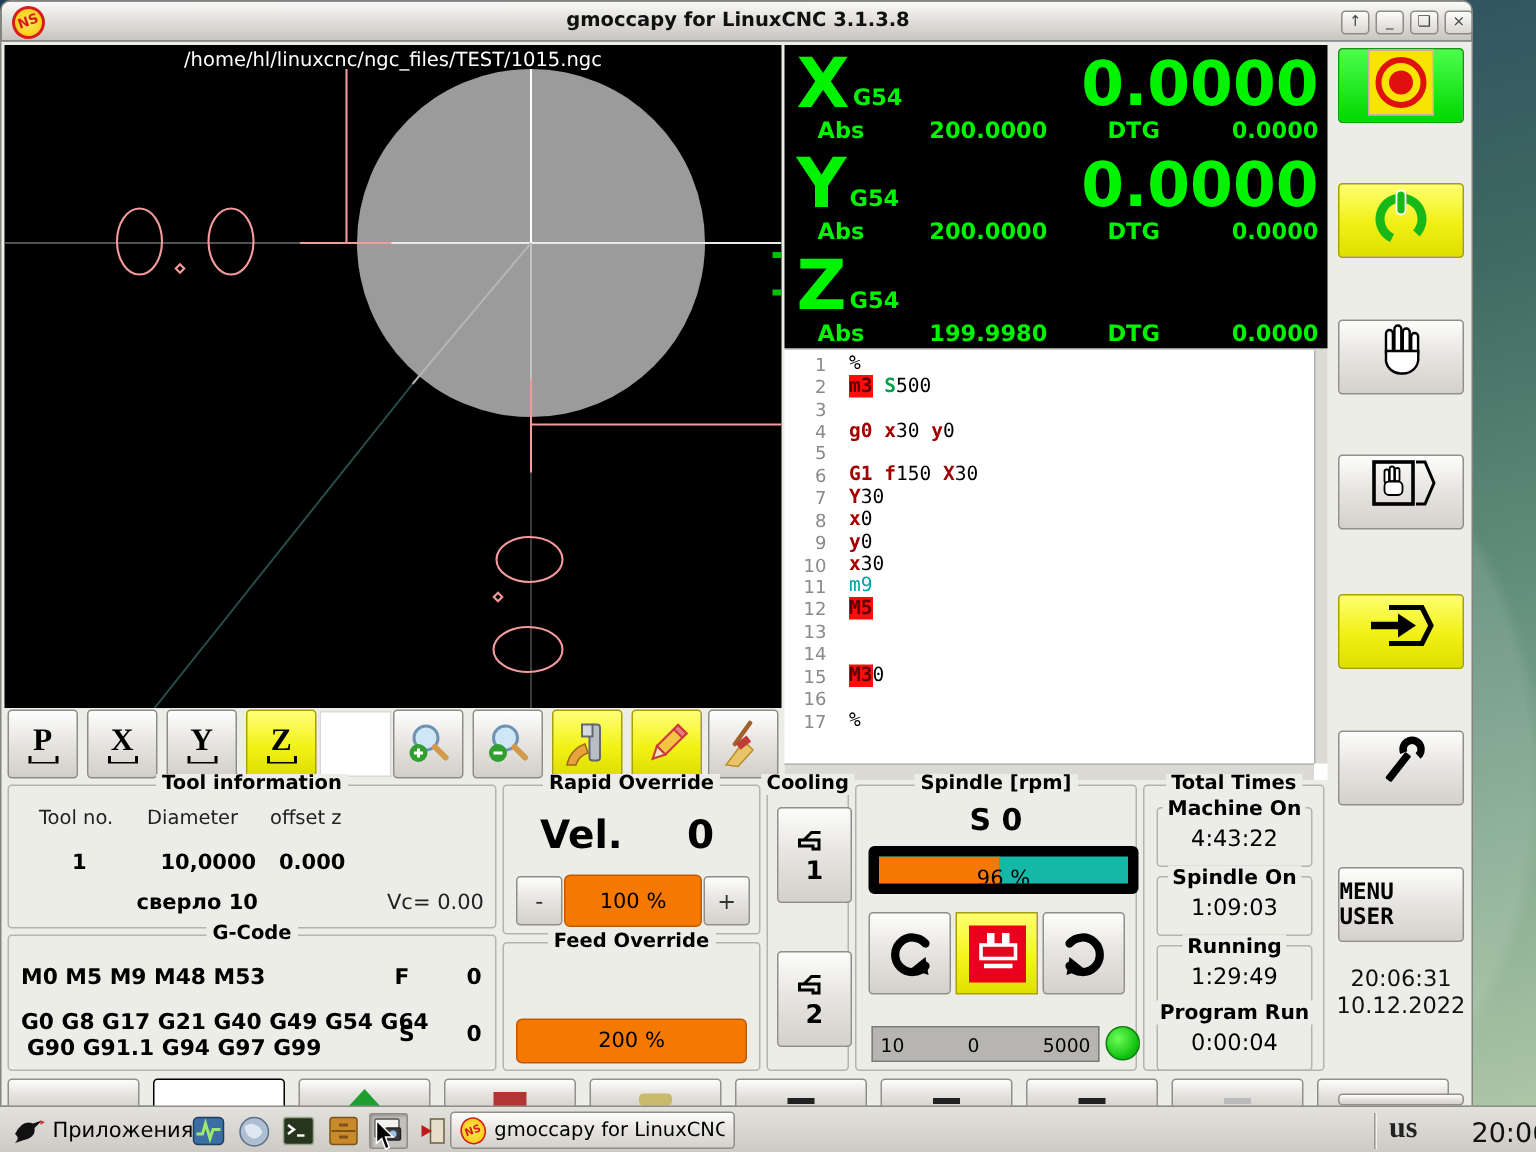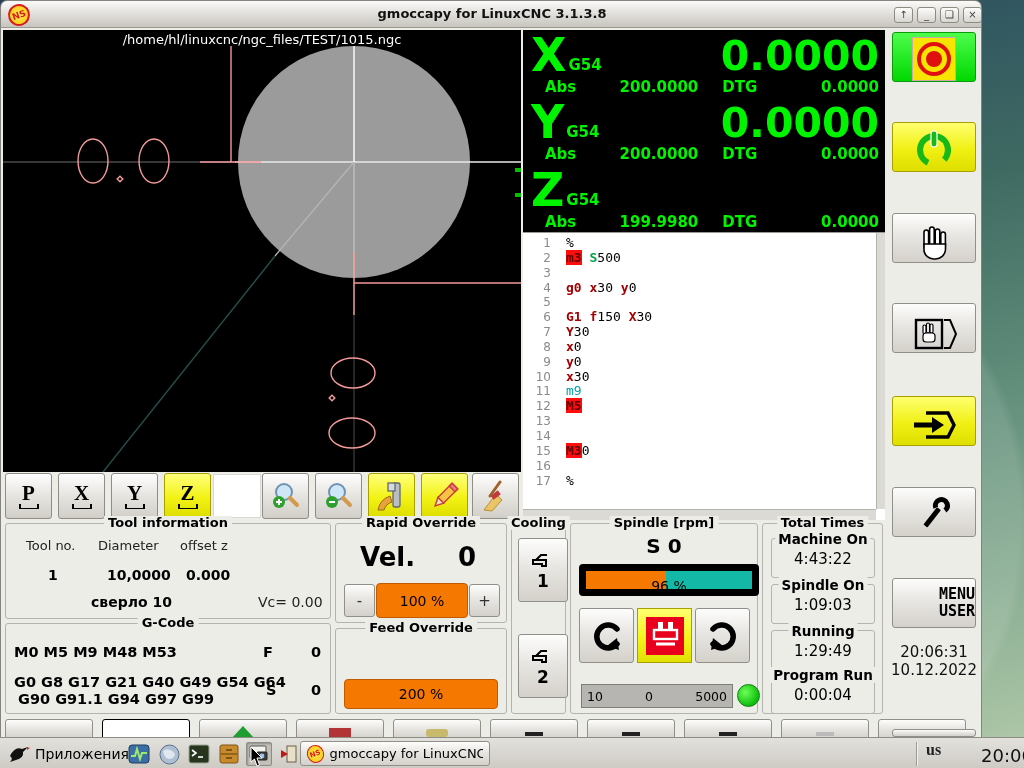--- a/index.html
+++ b/index.html
@@ -35,21 +35,21 @@
   #tb-blank{left:212px;top:446px;width:48px;height:44px;background:#fff;border:1px solid #d8d8d4}
 
   
   #dro{left:522px;top:2px;width:362px;height:202px;background:#000;display:flex;flex-direction:column}
   .axisblock{flex:1;display:flex;flex-direction:column;justify-content:center;color:#00f400;padding:0 6px 0 8px}
   .axmain{display:flex;align-items:flex-end;height:44px}
   .axletter{font-size:46px;font-weight:bold;line-height:40px}
   .axsys{font-size:15px;font-weight:bold;margin:0 0 1px 2px}
   .axval{flex:1;text-align:right;font-size:41px;font-weight:bold;line-height:38px}
   .axsub{display:flex;font-size:15px;font-weight:bold;margin-top:3px}
-  .abs-l{margin-left:14px}.abs-v{flex:0 0 122px;text-align:right}.dtg-l{margin-left:24px}.dtg-v{flex:1;text-align:right}
+  .abs-l{margin-left:14px}.abs-v{flex:0 0 122px;text-align:right}.dtg-l{margin-left:40px}.dtg-v{flex:1;text-align:right}
 
   
   #gcodeview{left:522px;top:204px;width:362px;height:288px;background:#fff;border-top:1px solid #9a9892}
   #gcode-lines{position:absolute;left:0;top:3px;width:350px}
   .gline{display:flex;height:14.85px;font-size:13px;line-height:14.5px}
   .gnum{width:28px;text-align:right;color:#8a8a8a;font-size:12px;flex:none}
   .gtxt{margin-left:15px;font-family:"DejaVu Sans Mono",monospace;white-space:pre}
   .seg-t{color:#000}.seg-r{color:#a40000;font-weight:bold}
   .seg-hl{color:#5c0000;font-weight:bold;background:#ff0d0d}
   .seg-g{color:#00a04a;font-weight:bold}.seg-c{color:#00a3a3}
@@ -78,33 +78,33 @@
   
   .spbtn{position:absolute;top:84px;width:55px;height:55px;display:flex;align-items:center;justify-content:center}
   #sp-slider{background:#b7b5b1;border:1px solid #7e7c78;display:flex;align-items:center;font-size:12.5px;color:#000}
   #sp-led{border-radius:50%;background:radial-gradient(circle at 35% 35%,#6dff56,#0ebe0e 70%);border:1px solid #0a7d0a}
   
   .ttframe{position:absolute;left:8px;width:104px;height:40px;border:1px solid #b5b3af;border-radius:3px}
   .ttlabel{position:absolute;top:-8px;left:50%;transform:translateX(-50%);background:#ededE8;padding:0 3px;font-size:13.5px;font-weight:bold;white-space:nowrap}
   .ttval{position:absolute;left:0;top:11px;width:100%;text-align:center;font-size:15px;color:#000}
 
   
-  .rbtn{left:892px;width:84px;height:50px;display:flex;align-items:flex-end;justify-content:center}
+  .rbtn{left:892px;width:84px;height:50px;display:flex;align-items:flex-start;justify-content:center}
   .rbtn.green{background:linear-gradient(#4dfd4d,#00d800);border-color:#0a9a0a}
   .rbtn.yellow{background:linear-gradient(#ffff70,#f0f014 55%,#dede00);border-color:#a8a000}
   #rc-time{left:888px;top:643px;width:92px;text-align:center;font-size:15px;color:#111;line-height:18px}
 
   
   .stub{top:691px;height:21px;width:88px}
   
   #taskbar{left:0;top:737px;width:1024px;height:31px;background:linear-gradient(#e3e1dc,#cecbc5);border-top:1px solid #8e8c86}
   .tb-launch{top:4px;width:26px;height:24px;border:1px solid transparent;border-radius:2px;display:flex;align-items:center;justify-content:center}
   .tb-launch.pressed{border:1px solid #8e8c86;background:#c3c0ba;box-shadow:inset 1px 1px 2px rgba(0,0,0,.25)}
   #task-item{left:300px;top:3px;width:190px;height:25px;display:flex;align-items:center;gap:6px;padding:0 6px;font-size:13px;color:#000}
-  #kbd-layout{font-family:"Liberation Serif",serif;font-weight:bold;font-size:16px;color:#222}
+  #kbd-layout{font-family:"Liberation Serif",serif;font-weight:bold;font-size:20px;color:#222}
   #tb-clock{font-size:18px;color:#111}
   .vsep{top:4px;width:1px;height:24px;background:#9b9993;box-shadow:1px 0 0 #f4f2ee}
 </style>
 </head>
 <body>
 
 <div id="desktop" class="abs"></div>
 
 <div id="titlebar" class="abs">
   <div id="app-logo" class="abs">NS</div>

